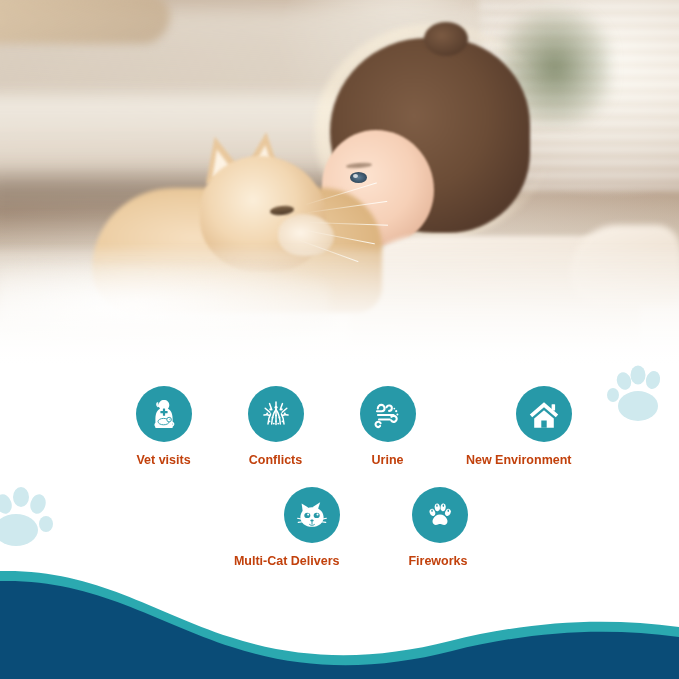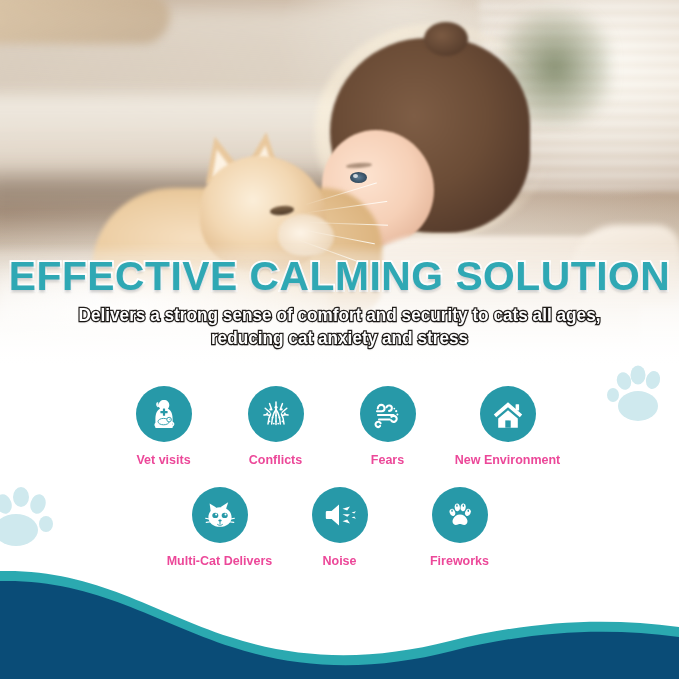--- a/index.html
+++ b/index.html
@@ -330,40 +330,40 @@
     gap: 0px;
   }
   .icon-row.row2 { margin-top: 20px; }
 
   .icon-cell {
     display: flex;
     flex-direction: column;
     align-items: center;
     width: 112px;
   }
-  .icon-cell.wide { width: 128px; }
+  .icon-cell.wide { width: 128px; align-items: flex-end; }
 
   .icon-circle {
     width: 56px;
     height: 56px;
     border-radius: 50%;
     background: #2799A8;
     display: flex;
     align-items: center;
     justify-content: center;
     flex: 0 0 auto;
   }
   .icon-circle svg { display: block; }
 
   .icon-label {
     margin-top: 11px;
     font-family: "Liberation Sans", sans-serif;
     font-size: 12.5px;
     font-weight: bold;
-    color: #ec4899;
+    color: #c2410c;
     text-align: center;
     line-height: 1.15;
     white-space: nowrap;
   }
 
   
   .waves {
     position: absolute;
     left: 0; bottom: 0;
     width: 679px;
@@ -412,27 +412,20 @@
       <div class="whisker" style="left:218px;top:92px;width:78px;transform:rotate(2deg);"></div>
       <div class="whisker" style="left:214px;top:100px;width:70px;transform:rotate(11deg);"></div>
       <div class="whisker" style="left:208px;top:110px;width:62px;transform:rotate(20deg);"></div>
     </div>
 
     <div class="carpet"></div>
     <div class="carpet-fluff"></div>
     <div class="hero-fade"></div>
   </div>
 
-  <div class="headline-block">
-    <div class="headline">EFFECTIVE CALMING SOLUTION</div>
-    <div class="subhead">
-      <span>Delivers a strong sense of comfort and security to cats all ages,</span><br>
-      <span>reducing cat anxiety and stress</span>
-    </div>
-  </div>
 
   <div class="paw paw-tr">
     <svg width="66" height="62" viewBox="0 0 66 62">
       <g fill="#CFE9EE">
         <ellipse cx="33" cy="44" rx="20" ry="15"></ellipse>
         <ellipse cx="19" cy="19" rx="7" ry="9" transform="rotate(-18 19 19)"></ellipse>
         <ellipse cx="33" cy="13" rx="7.5" ry="9.5"></ellipse>
         <ellipse cx="48" cy="18" rx="7" ry="9" transform="rotate(16 48 18)"></ellipse>
         <ellipse cx="8" cy="33" rx="6" ry="7"></ellipse>
       </g>
@@ -529,21 +522,21 @@
               <path d="M21.4 18.8c1.5-1.4 3.7-1.2 4.8.4 1 1.5.5 3.5-1.1 4.3-1.4.7-3.1.2-3.9-1.1"></path>
               <path d="M10.6 25.2c-.8-1.6-2.9-2-4.2-.8-1.2 1.1-1.1 3 .2 4 1.1.8 2.7.6 3.5-.5"></path>
             </g>
             <g fill="#ffffff">
               <circle cx="26.2" cy="13.2" r="1.1"></circle>
               <circle cx="27.4" cy="16.5" r="1"></circle>
               <circle cx="24.3" cy="10.6" r="0.9"></circle>
             </g>
           </svg>
         </div>
-        <div class="icon-label">Fears</div>
+        <div class="icon-label">Urine</div>
       </div>
 
       <div class="icon-cell wide">
         <div class="icon-circle">
           <svg width="36" height="34" viewBox="0 0 36 34">
             <g fill="#ffffff">
               <path d="M18 5.2L3.8 17.4l2.4 2.8L18 10.2l11.8 10 2.4-2.8z"></path>
               <rect x="25.6" y="7.2" width="3.5" height="6.4" rx="0.6"></rect>
               <path d="M18 13.2l-9.8 8.4v9.1h19.6v-9.1z"></path>
             </g>
@@ -581,35 +574,20 @@
               <path d="M26.8 21.6l6.6-1.4"></path>
               <path d="M26.6 23.5l6.2.9"></path>
             </g>
             <path d="M19 23.8v1.8" stroke="#2799A8" stroke-width="1" stroke-linecap="round"></path>
             <path d="M16.6 26.6c.8.9 3.9.9 4.8 0" stroke="#2799A8" stroke-width="1" fill="none" stroke-linecap="round"></path>
           </svg>
         </div>
         <div class="icon-label">Multi-Cat Delivers</div>
       </div>
 
-      <div class="icon-cell">
-        <div class="icon-circle">
-          <svg width="36" height="30" viewBox="0 0 36 30">
-            <g fill="#ffffff">
-              <path d="M5 11h4.6L17 4.4v21.2L9.6 19H5c-.7 0-1.2-.6-1.2-1.3v-5.4c0-.7.5-1.3 1.2-1.3z"></path>
-              <path d="M20.5 8.8l7.5-2.2-2.8 3.9z"></path>
-              <path d="M20.5 14.2h7.4l-2.6 2.6z"></path>
-              <path d="M20.5 21.2l7.5 2.2-2.8-3.9z"></path>
-              <path d="M29.6 12.4l4.3-1.1-1.6 2.2z"></path>
-              <path d="M29.6 17.6l4.3 1.1-1.6-2.2z"></path>
-            </g>
-          </svg>
-        </div>
-        <div class="icon-label">Noise</div>
-      </div>
 
 
       <div class="icon-cell wide">
         <div class="icon-circle">
           <svg width="34" height="34" viewBox="0 0 34 34">
             <g fill="#ffffff">
               <path d="M17 16.6c-3.2 0-5.7 2-6.9 4.4-.9 1.8-.8 3.8.5 5 1.2 1.2 3 1 4.4.4 1.4-.6 2.6-.6 4 0 1.4.6 3.2.8 4.4-.4 1.3-1.2 1.4-3.2.5-5-1.2-2.4-3.7-4.4-6.9-4.4z"></path>
               <ellipse cx="9.4" cy="14.4" rx="2.7" ry="3.7" transform="rotate(-20 9.4 14.4)"></ellipse>
               <ellipse cx="14.3" cy="9.3" rx="2.6" ry="3.9" transform="rotate(-8 14.3 9.3)"></ellipse>
               <ellipse cx="20.1" cy="9.3" rx="2.6" ry="3.9" transform="rotate(8 20.1 9.3)"></ellipse>

